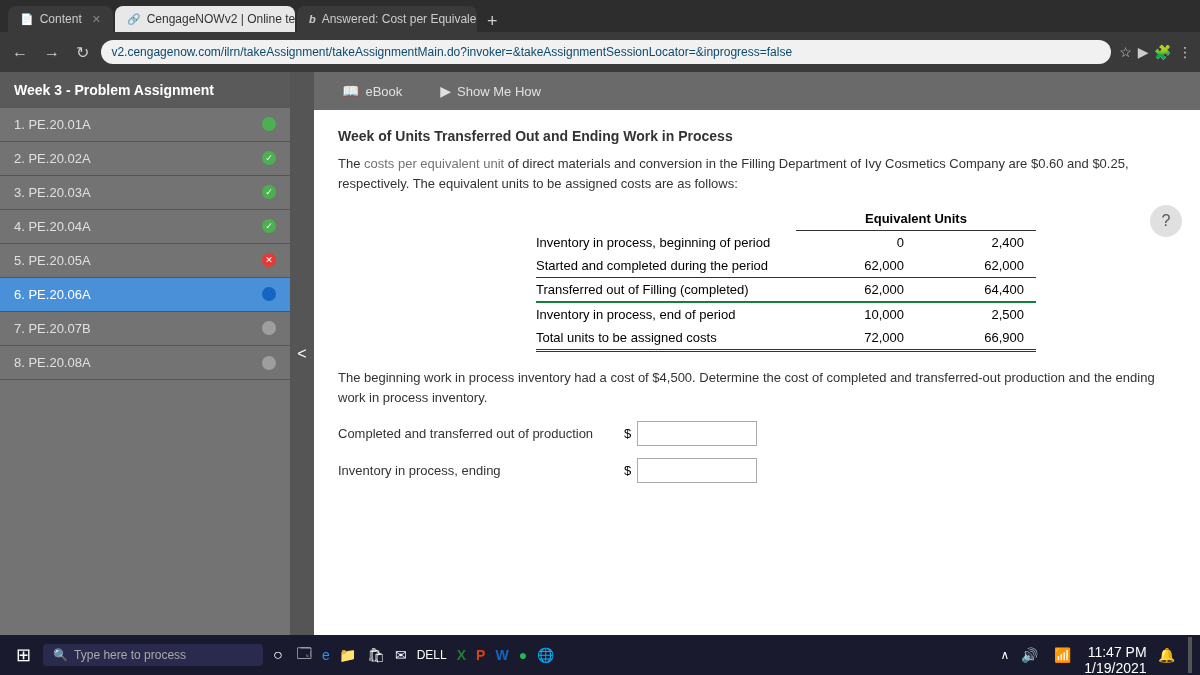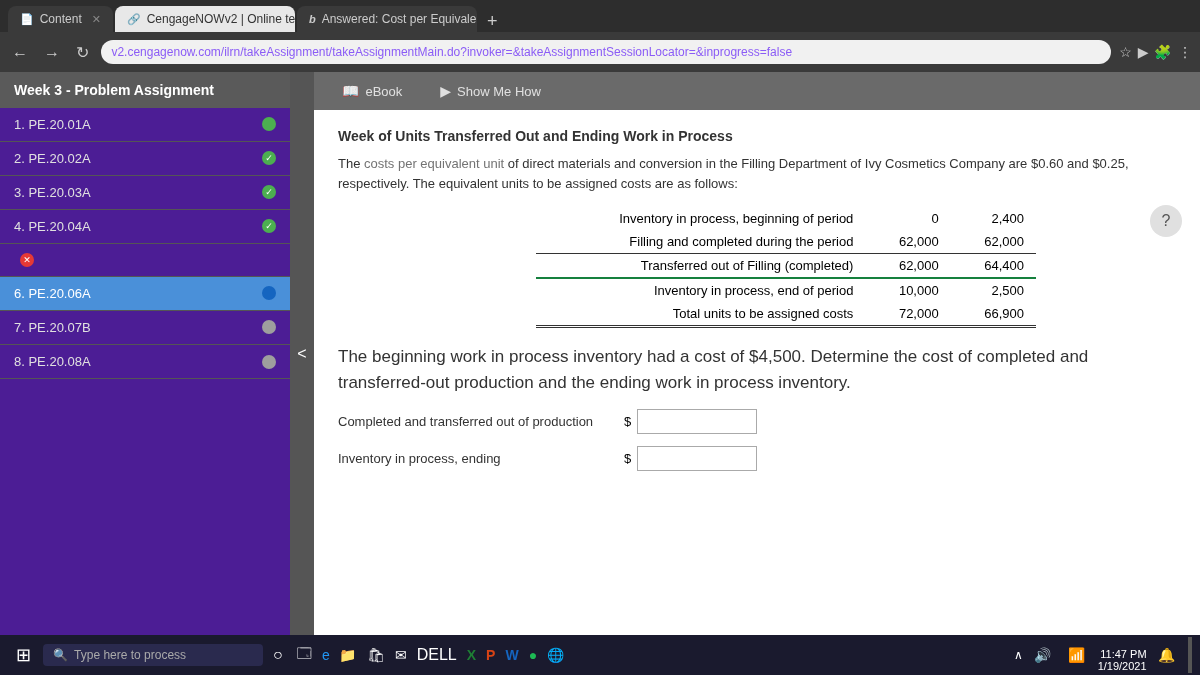--- a/index.html
+++ b/index.html
@@ -8,29 +8,29 @@
     
     .browser-chrome { background: #3a3a3a; height: 72px; }
     .tab-bar { display: flex; align-items: flex-end; height: 32px; background: #2d2d2d; padding: 0 8px; }
     .tab { display: flex; align-items: center; padding: 6px 12px; border-radius: 8px 8px 0 0; font-size: 12px; color: #ccc; background: #3a3a3a; margin-right: 2px; max-width: 180px; white-space: nowrap; overflow: hidden; text-overflow: ellipsis; gap: 6px; }
     .tab.active { background: #e8e8e8; color: #333; }
     .tab-icon { font-size: 11px; }
     .tab-close { margin-left: 4px; cursor: pointer; color: #888; font-size: 11px; }
     .new-tab { background: transparent; border: none; color: #ccc; font-size: 18px; cursor: pointer; padding: 0 8px; }
     .address-bar-row { display: flex; align-items: center; padding: 4px 8px; gap: 8px; background: #3a3a3a; height: 40px; }
     .nav-btn { background: none; border: none; color: #ccc; font-size: 16px; cursor: pointer; padding: 2px 4px; }
-    .address-input { flex: 1; padding: 5px 10px; border-radius: 20px; border: none; background: #f1f1f1; font-size: 12px; color: #8b5cf6; }
+    .address-input { flex: 1; padding: 5px 10px; border-radius: 20px; border: none; background: #f1f1f1; font-size: 12px; color: #0c4a6e; }
     .browser-icons { display: flex; gap: 6px; align-items: center; }
     .browser-icon-btn { background: none; border: none; color: #ccc; font-size: 14px; cursor: pointer; }
 
     
     .app-container { display: flex; height: calc(675px - 72px - 40px); background: #f0f0f0; }
 
     
-    .sidebar { width: 290px; background: #4c1d95; display: flex; flex-direction: column; }
+    .sidebar { width: 290px; background: #737373; display: flex; flex-direction: column; }
     .sidebar-header { background: #5a5a5a; color: white; padding: 10px 14px; font-size: 14px; font-weight: bold; }
     .sidebar-item { display: flex; align-items: flex-start; padding: 9px 14px; color: #e0e0e0; border-bottom: 1px solid #555; cursor: pointer; position: relative; }
     .sidebar-item.active { background: #4a90d9; color: white; }
     .sidebar-item-label { flex: 1; font-size: 13px; }
     .status-dot { width: 14px; height: 14px; border-radius: 50%; margin-left: 6px; }
     .status-green { background: #4caf50; }
     .status-check { background: #4caf50; display: flex; align-items: center; justify-content: center; color: white; font-size: 9px; }
     .status-red { background: #e53935; display: flex; align-items: center; justify-content: center; color: white; font-size: 9px; }
     .status-blue { background: #1565c0; }
     .status-gray { background: #9e9e9e; }
@@ -46,42 +46,42 @@
     .section-title { font-size: 14px; font-weight: bold; color: #333; margin-bottom: 10px; }
     .intro-text { font-size: 13px; color: #333; line-height: 1.5; margin-bottom: 14px; }
     .highlight { color: #737373; }
 
     
     .equiv-table-wrapper { margin-bottom: 16px; }
     .equiv-table { border-collapse: collapse; width: 500px; margin-left: auto; margin-right: 140px; }
     .equiv-table th { text-align: right; padding: 4px 12px; font-size: 13px; font-weight: bold; }
     .equiv-table th.group-header { text-align: center; border-bottom: 1px solid #333; padding-bottom: 4px; }
     .equiv-table td { padding: 4px 12px; font-size: 13px; text-align: right; }
-    .equiv-table td.label-col { text-align: right; padding-left: 0; }
+    .equiv-table td.label-col { text-align: left; padding-left: 0; }
     .equiv-table tr.border-top td { border-top: 1px solid #333; }
     .equiv-table tr.border-bottom td { border-bottom: 2px solid #15803d; }
     .equiv-table tr.double-border td { border-bottom: 3px double #333; }
 
     
-    .bottom-text { font-size: 17px; color: #333; line-height: 1.5; margin-bottom: 14px; }
+    .bottom-text { font-size: 13px; color: #333; line-height: 1.5; margin-bottom: 14px; }
     .input-row { display: flex; align-items: center; margin-bottom: 12px; gap: 6px; }
     .input-label { font-size: 13px; color: #333; min-width: 280px; }
     .dollar-sign { font-size: 13px; }
     .answer-input { width: 120px; border: 1px solid #aaa; padding: 4px 6px; font-size: 13px; }
 
     
     .collapse-btn { width: 24px; background: #555; border: none; color: white; cursor: pointer; display: flex; align-items: center; justify-content: center; font-size: 16px; }
 
     
     .taskbar { background: #1a1a2e; height: 40px; display: flex; align-items: center; padding: 0 8px; gap: 4px; }
     .taskbar-start { background: none; border: none; color: white; font-size: 18px; cursor: pointer; padding: 4px 8px; }
     .taskbar-search { display: flex; align-items: center; background: #2a2a4e; border-radius: 4px; padding: 4px 10px; gap: 6px; color: #aaa; font-size: 12px; min-width: 220px; }
     .taskbar-icon-btn { background: none; border: none; color: white; font-size: 16px; cursor: pointer; padding: 4px 6px; }
     .taskbar-right { margin-left: auto; display: flex; align-items: center; gap: 8px; color: white; font-size: 12px; }
-    .taskbar-time { text-align: right; font-size: 11px; margin-top: 10px; }
+    .taskbar-time { text-align: right; font-size: 14px; margin-top: 10px; }
     .taskbar-apps { display: flex; gap: 2px; }
     .taskbar-app { background: none; border: none; color: white; cursor: pointer; padding: 2px 4px; font-size: 14px; }
 
     
     .help-circle { position: absolute; right: 8px; top: 100px; width: 32px; height: 32px; border-radius: 50%; background: #e0e0e0; display: flex; align-items: center; justify-content: center; font-size: 16px; color: #555; cursor: pointer; }
   </style>
 </head>
 <body>
 
 <div class="browser-chrome">
@@ -133,20 +133,21 @@
     </div>
     <div class="sidebar-item">
       <span class="sidebar-item-label">3. PE.20.03A</span>
       <span class="status-dot status-check">✓</span>
     </div>
     <div class="sidebar-item">
       <span class="sidebar-item-label">4. PE.20.04A</span>
       <span class="status-dot status-check">✓</span>
     </div>
     <div class="sidebar-item">
+      <span class="sidebar-item-label">5. PE.20.05A</span>
       <span class="status-dot status-red">✕</span>
     </div>
     <div class="sidebar-item active">
       <span class="sidebar-item-label">6. PE.20.06A</span>
       <span class="status-dot status-blue"></span>
     </div>
     <div class="sidebar-item">
       <span class="sidebar-item-label">7. PE.20.07B</span>
       <span class="status-dot status-gray"></span>
     </div>
@@ -173,29 +174,33 @@
 
     <div class="main-content">
       <div class="section-title">Week of Units Transferred Out and Ending Work in Process</div>
       <p class="intro-text">
         The <span class="highlight">costs per equivalent unit</span> of direct materials and conversion in the Filling Department of Ivy Cosmetics Company are $0.60 and $0.25, respectively. The equivalent units to be assigned costs are as follows:
       </p>
 
       <div class="equiv-table-wrapper">
         <table class="equiv-table">
           <thead>
+            <tr>
+              <th style="text-align:left;width:260px;"></th>
+              <th colspan="2" class="group-header">Equivalent Units</th>
+            </tr>
           </thead>
           <tbody>
             <tr>
               <td class="label-col">Inventory in process, beginning of period</td>
               <td>0</td>
               <td>2,400</td>
             </tr>
             <tr>
-              <td class="label-col">Filling and completed during the period</td>
+              <td class="label-col">Started and completed during the period</td>
               <td>62,000</td>
               <td>62,000</td>
             </tr>
             <tr class="border-top border-bottom">
               <td class="label-col">Transferred out of Filling (completed)</td>
               <td>62,000</td>
               <td>64,400</td>
             </tr>
             <tr>
               <td class="label-col">Inventory in process, end of period</td>
@@ -238,21 +243,21 @@
     <span>🔍</span>
     <span>Type here to process</span>
   </div>
   <button class="taskbar-icon-btn">○</button>
   <div class="taskbar-apps">
     <button class="taskbar-app">🗔</button>
     <button class="taskbar-app" style="color:#2196F3">e</button>
     <button class="taskbar-app">📁</button>
     <button class="taskbar-app">🛍</button>
     <button class="taskbar-app">✉</button>
-    <button class="taskbar-app" style="font-size:16px">DELL</button>
+    <button class="taskbar-app" style="font-size:12px">DELL</button>
     <button class="taskbar-app" style="color:#1e7e34;font-weight:bold">X</button>
     <button class="taskbar-app" style="color:#d84315;font-weight:bold">P</button>
     <button class="taskbar-app" style="color:#1565c0;font-weight:bold">W</button>
     <button class="taskbar-app" style="color:#1db954">●</button>
     <button class="taskbar-app">🌐</button>
   </div>
   <div class="taskbar-right">
     <span style="cursor:pointer">∧</span>
     <button class="taskbar-app">🔊</button>
     <button class="taskbar-app">📶</button>

